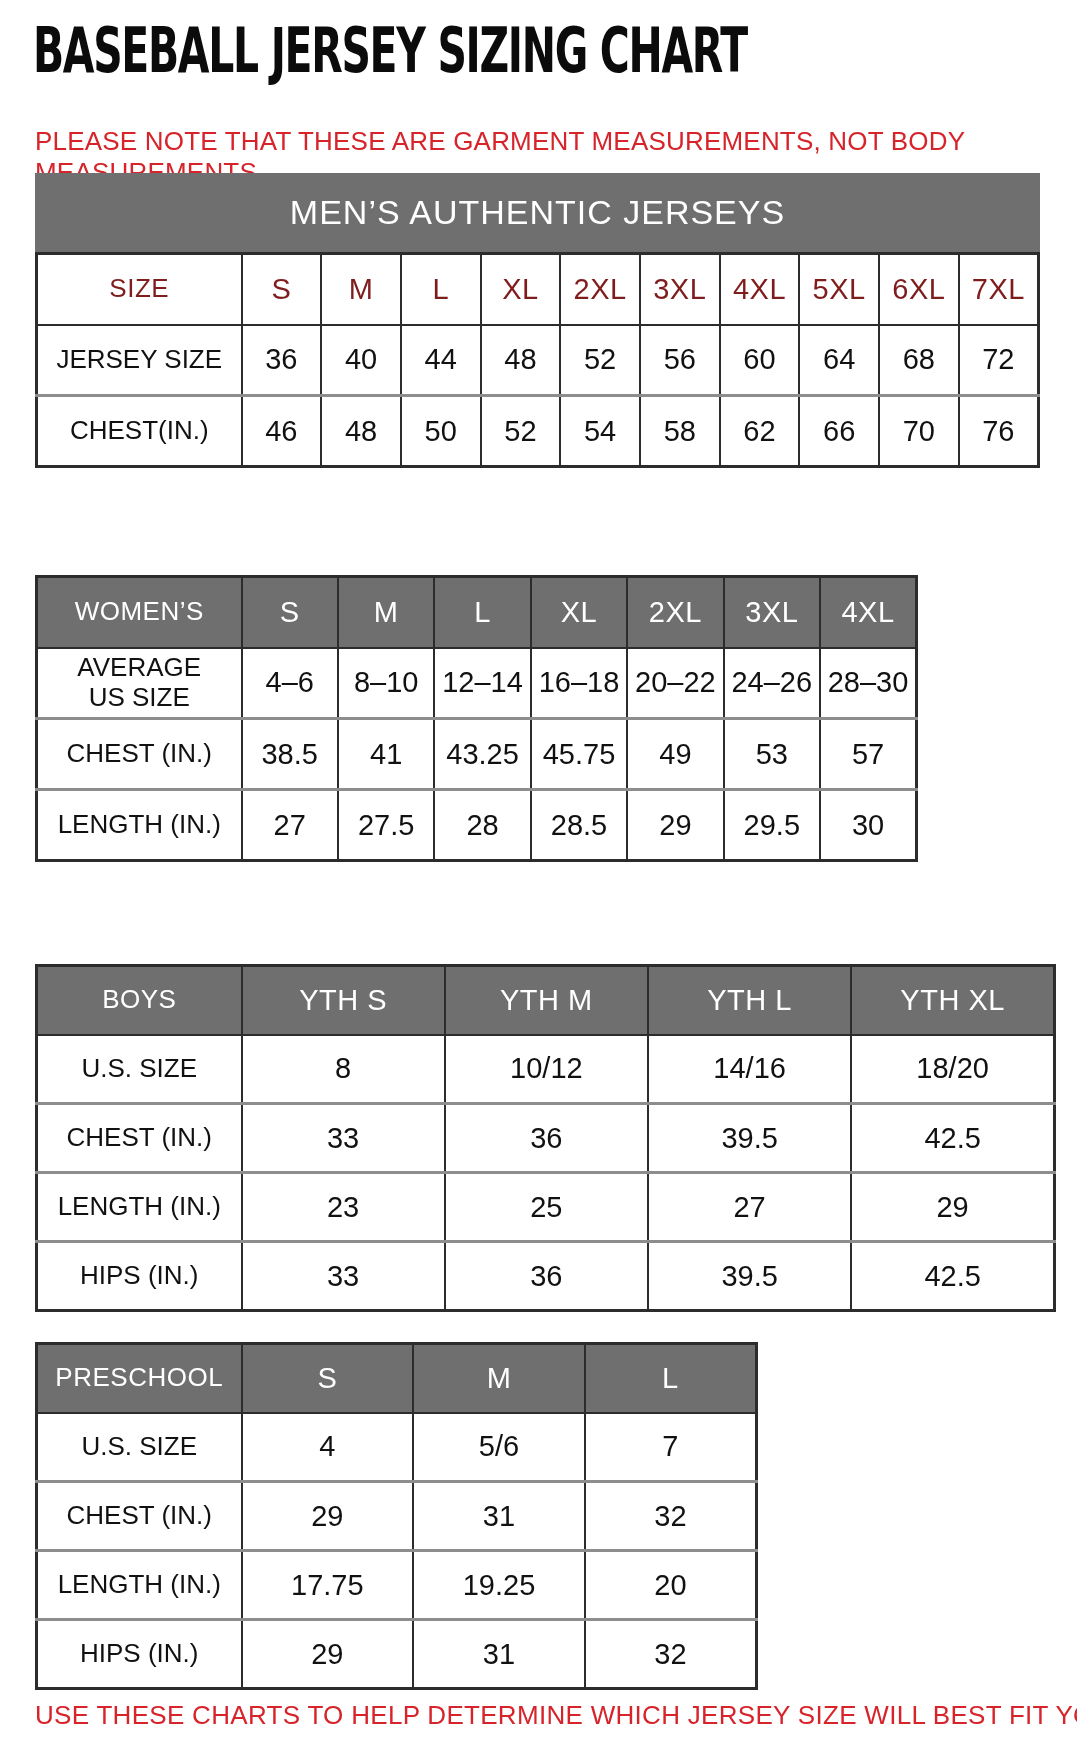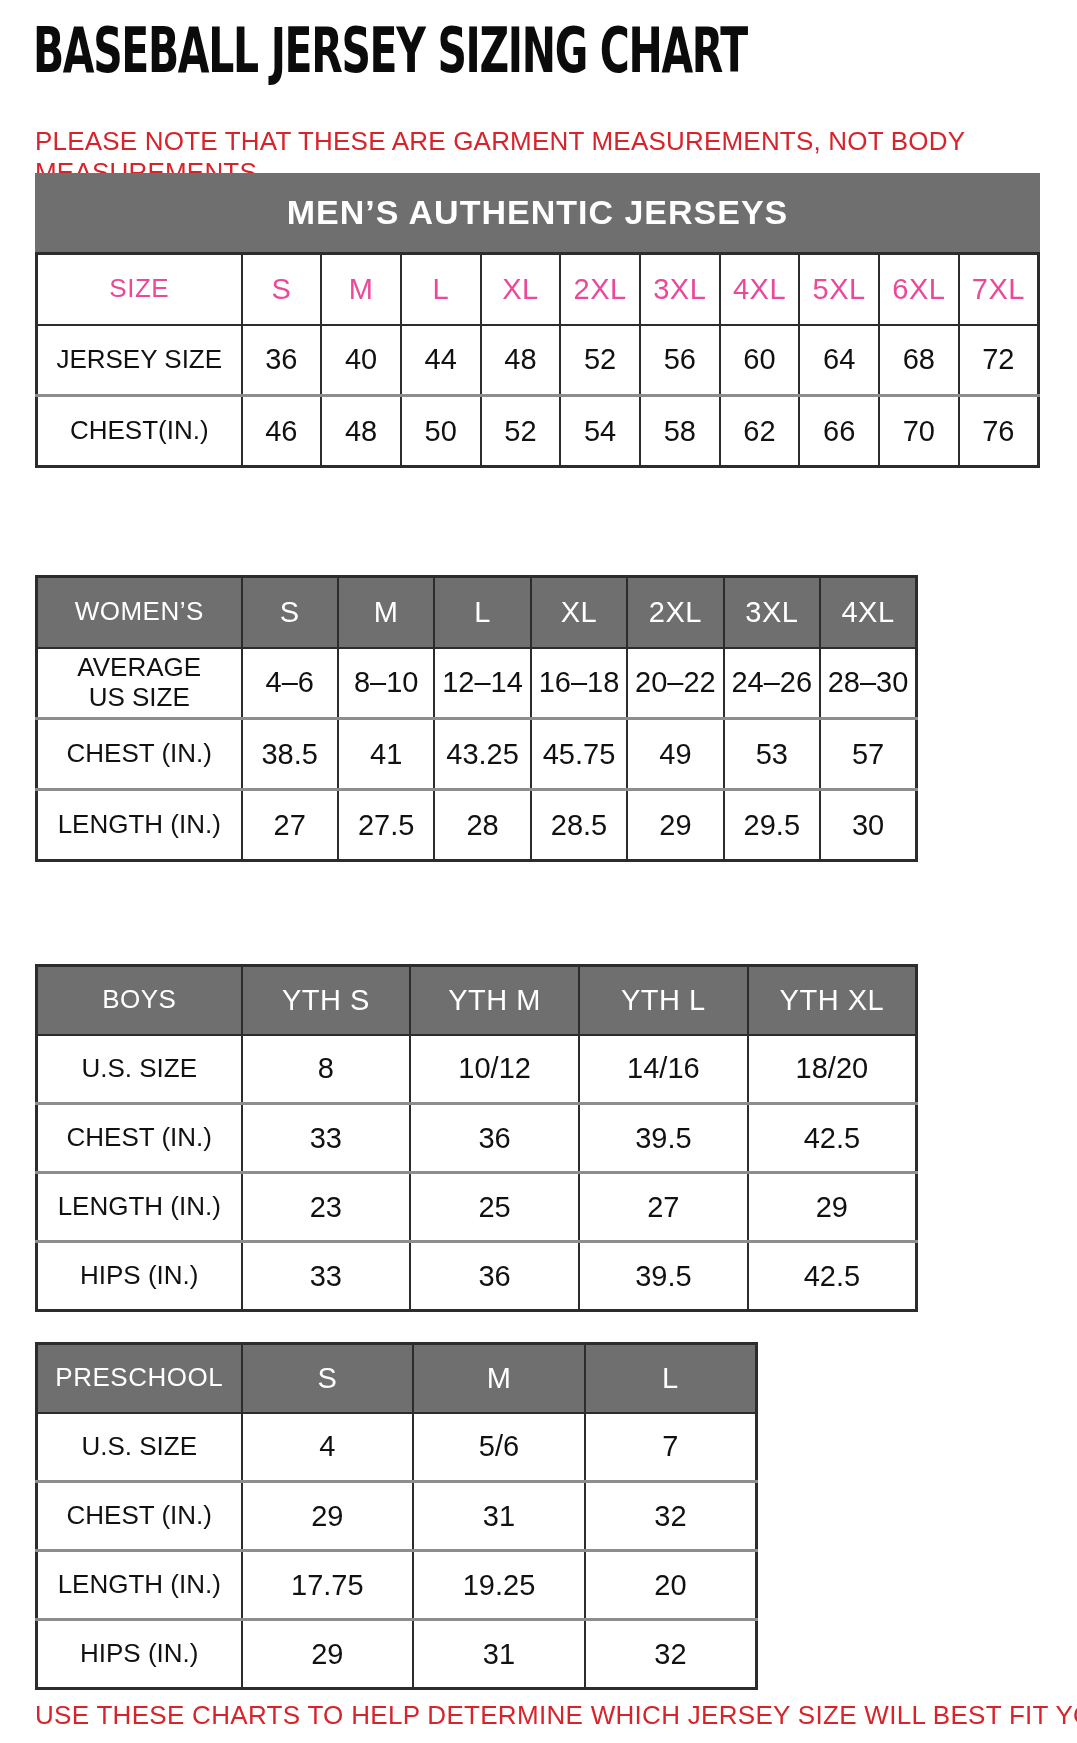--- a/index.html
+++ b/index.html
@@ -34,47 +34,47 @@
     font-size:26px;line-height:31px;
     color:var(--red);
     white-space:pre-line;
     letter-spacing:0.2px;
     margin-top:36px;
   }
   .band{
     position:absolute;left:35px;top:173px;width:1005px;height:79px;
     background:var(--gray);color:#ffffff;
     display:flex;align-items:center;justify-content:center;
-    font-size:34px;letter-spacing:1px;font-weight:bold;
+    font-size:34px;letter-spacing:1px;
   }
   table{
     position:absolute;
     border-collapse:collapse;
     table-layout:fixed;
     background:#ffffff;
   }
   table{border:3px solid var(--border);}
   th,td{
     border:2px solid var(--border);
     text-align:center;vertical-align:middle;
     padding:0 4px;
     overflow:hidden;
   }
   tbody tr + tr td{border-top:3px solid var(--rowline);}
   thead th{font-weight:normal;font-size:29px;letter-spacing:0.5px;}
   .gray-head thead th{background:var(--gray);color:#ffffff;}
-  .plain-head thead th{background:#ffffff;color:#ec4899;}
+  .plain-head thead th{background:#ffffff;color:#7f1d1d;}
   tbody td{font-size:29px;}
   td.label, th.label{font-size:26px;white-space:pre-line;line-height:1.15;}
   col.c0{width:205px;}
   #mens-table{left:35px;top:252px;width:1005px;}
   #mens-table tr{height:71px;}
   #womens-table{left:35px;top:575px;width:883px;}
   #womens-table tr{height:71px;padding-left:44px;}
-  #boys-table{left:35px;top:964px;width:883px;}
+  #boys-table{left:35px;top:964px;width:1021px;}
   #boys-table tr{height:69px;}
   #preschool-table{left:35px;top:1342px;width:723px;}
   #preschool-table tr{height:69px;padding-left:13px;}
   .footer{
     position:absolute;left:35px;top:1700px;
     font-size:26px;color:var(--red);
     letter-spacing:0.3px;white-space:nowrap;
   }
 </style>
 </head>

